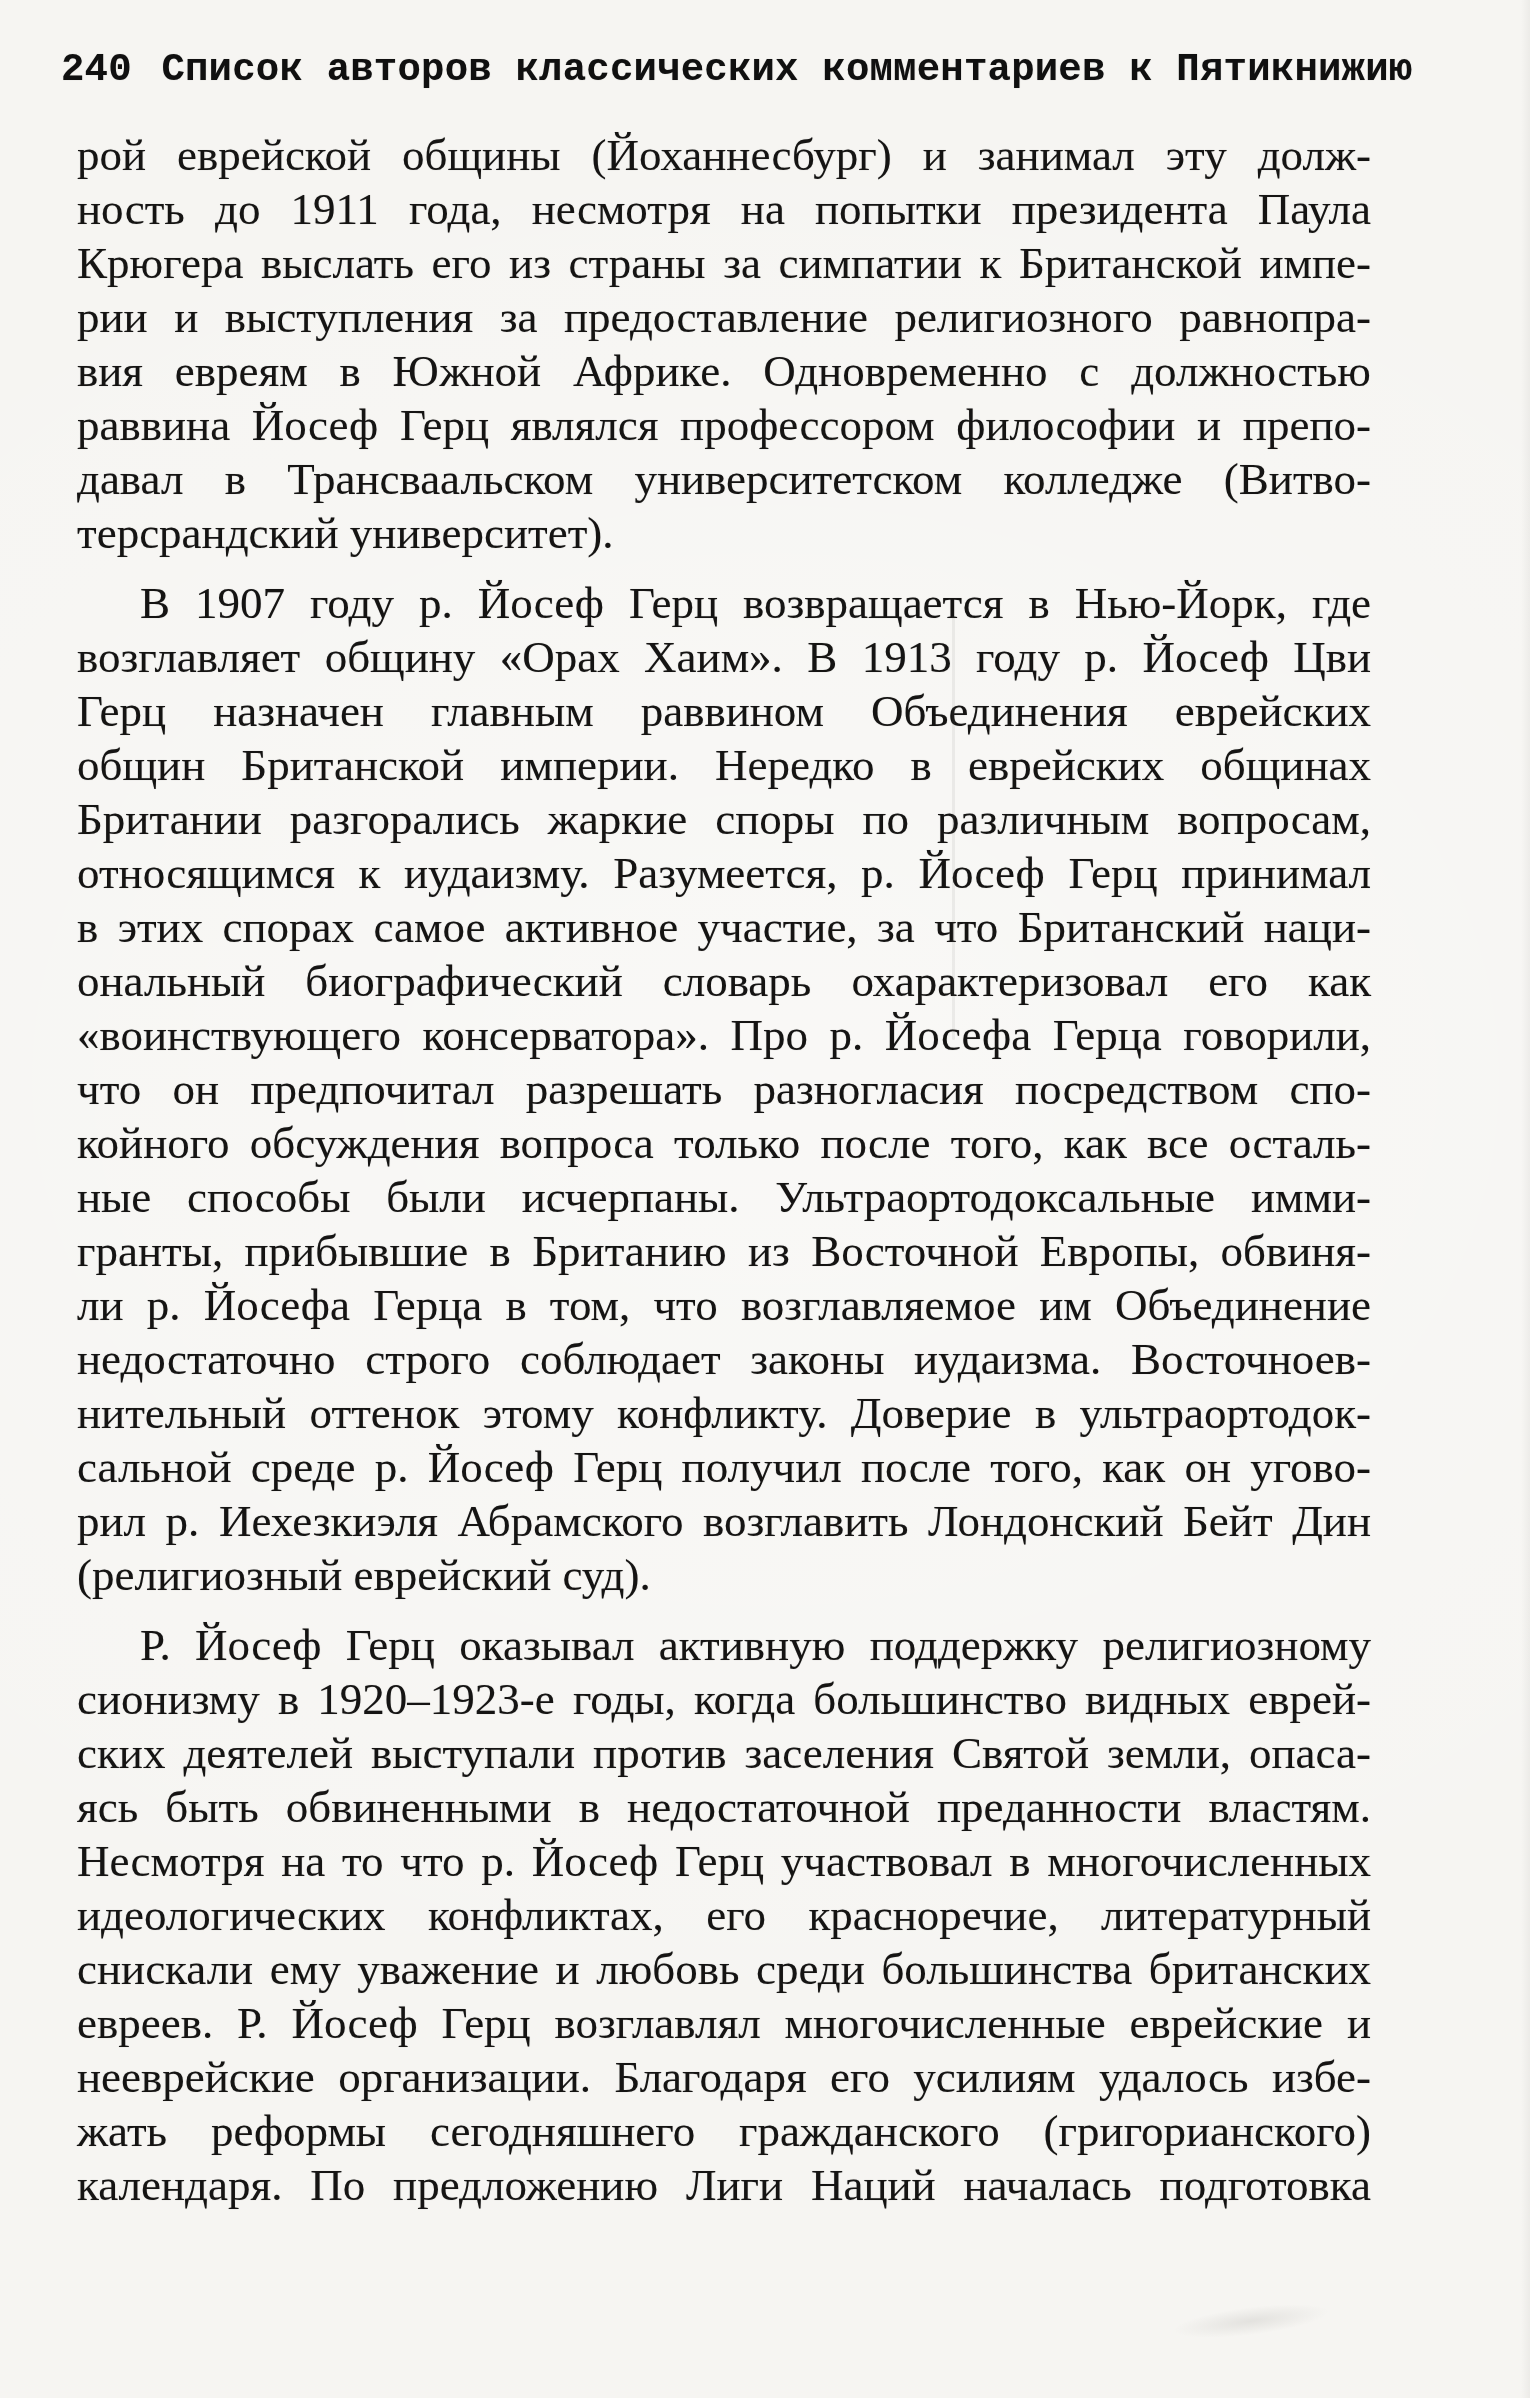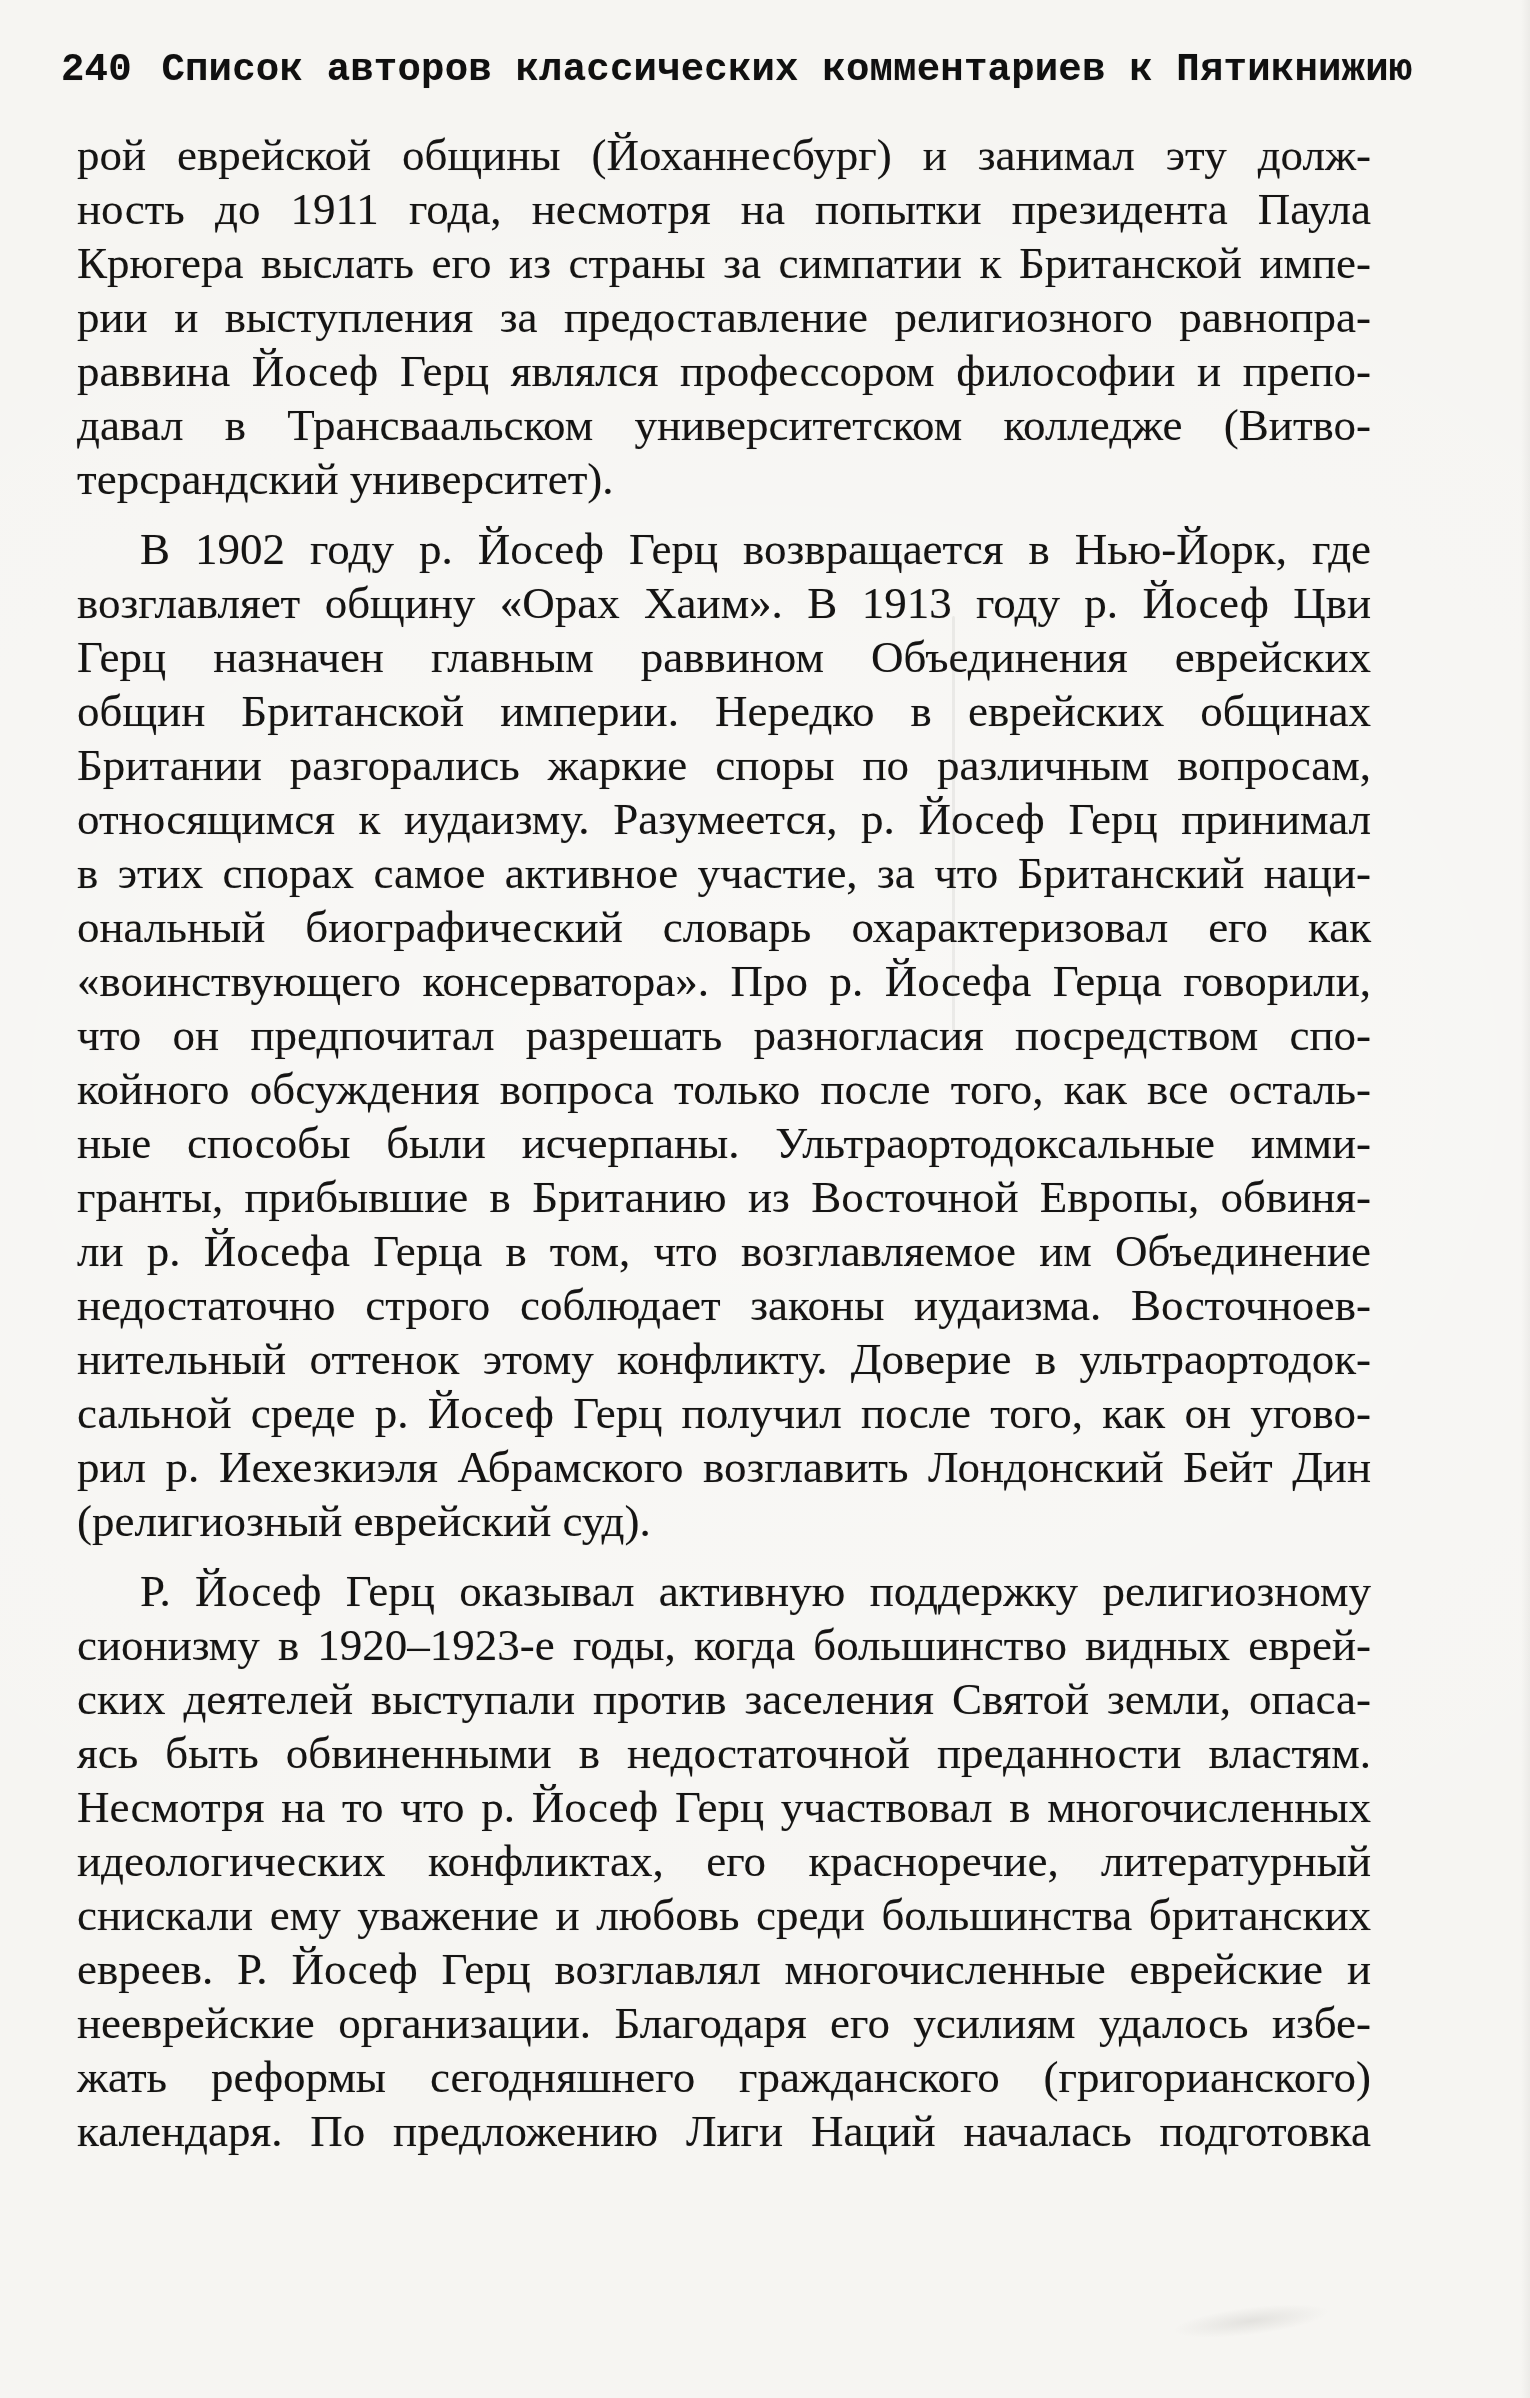--- a/index.html
+++ b/index.html
@@ -96,26 +96,27 @@
     <span>240</span>
     <span>Список авторов классических комментариев к Пятикнижию</span>
   </header>
 
   <main class="text-block" id="text-block">
       <div class="paragraph">
         <div class="line">рой еврейской общины (Йоханнесбург) и занимал эту долж-</div>
         <div class="line">ность до 1911 года, несмотря на попытки президента Паула</div>
         <div class="line">Крюгера выслать его из страны за симпатии к Британской импе-</div>
         <div class="line">рии и выступления за предоставление религиозного равнопра-</div>
+        <div class="line">вия евреям в Южной Африке. Одновременно с должностью</div>
         <div class="line">раввина Йосеф Герц являлся профессором философии и препо-</div>
         <div class="line">давал в Трансваальском университетском колледже (Витво-</div>
         <div class="line short">терсрандский университет).</div>
       </div>
       <div class="paragraph">
-        <div class="line indent">В 1902 году р. Йосеф Герц возвращается в Нью-Йорк, где</div>
+        <div class="line indent">В 1907 году р. Йосеф Герц возвращается в Нью-Йорк, где</div>
         <div class="line">возглавляет общину «Орах Хаим». В 1913 году р. Йосеф Цви</div>
         <div class="line">Герц назначен главным раввином Объединения еврейских</div>
         <div class="line">общин Британской империи. Нередко в еврейских общинах</div>
         <div class="line">Британии разгорались жаркие споры по различным вопросам,</div>
         <div class="line">относящимся к иудаизму. Разумеется, р. Йосеф Герц принимал</div>
         <div class="line">в этих спорах самое активное участие, за что Британский наци-</div>
         <div class="line">ональный биографический словарь охарактеризовал его как</div>
         <div class="line">«воинствующего консерватора». Про р. Йосефа Герца говорили,</div>
         <div class="line">что он предпочитал разрешать разногласия посредством спо-</div>
         <div class="line">койного обсуждения вопроса только после того, как все осталь-</div>

